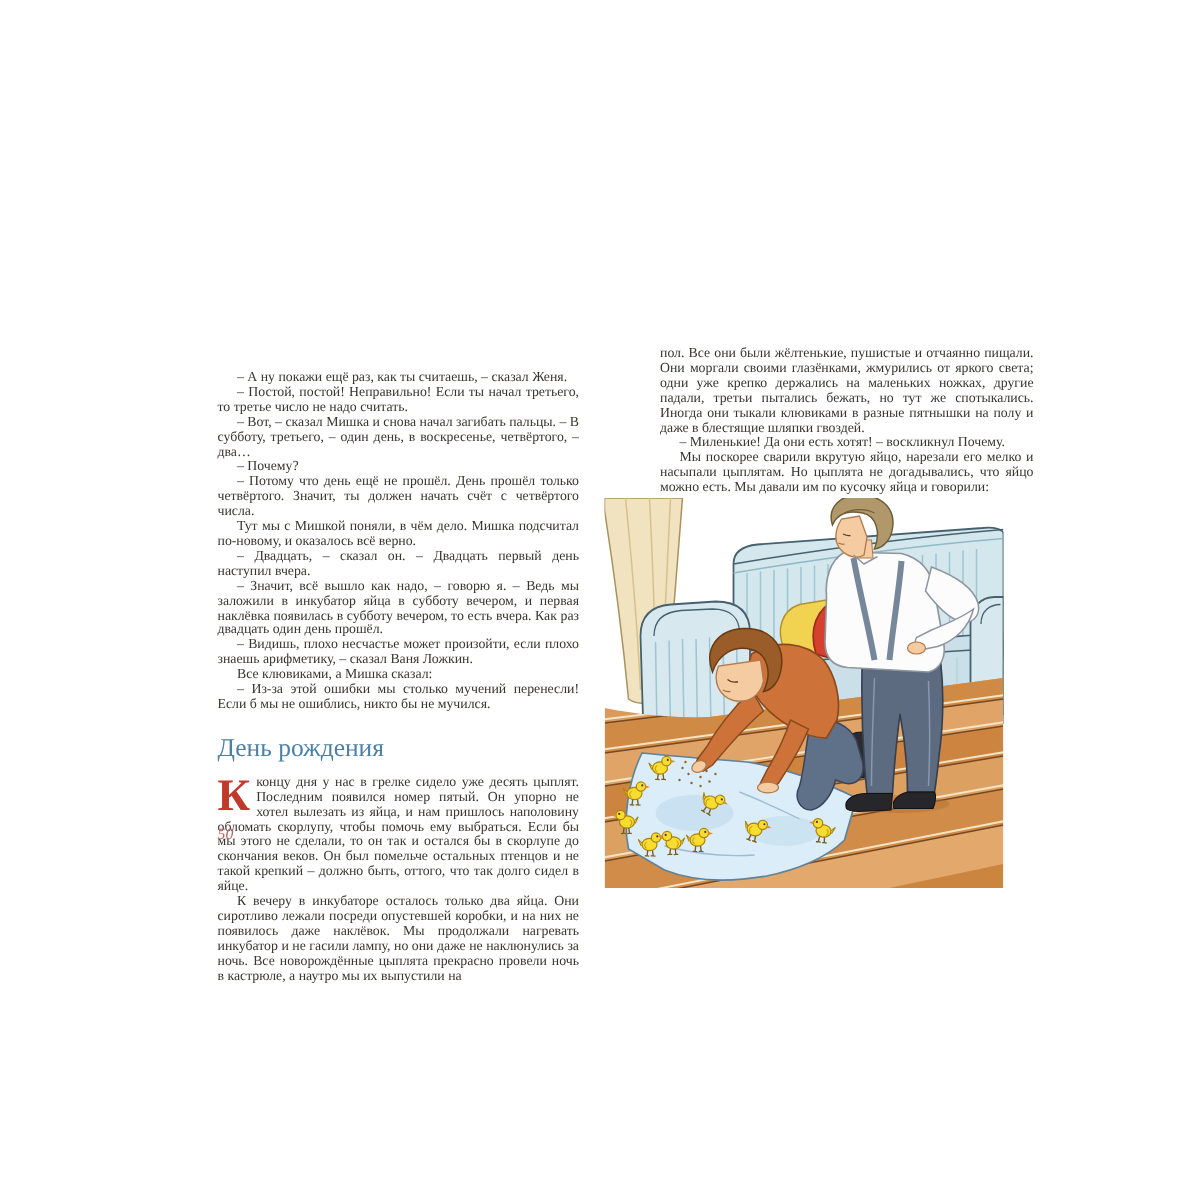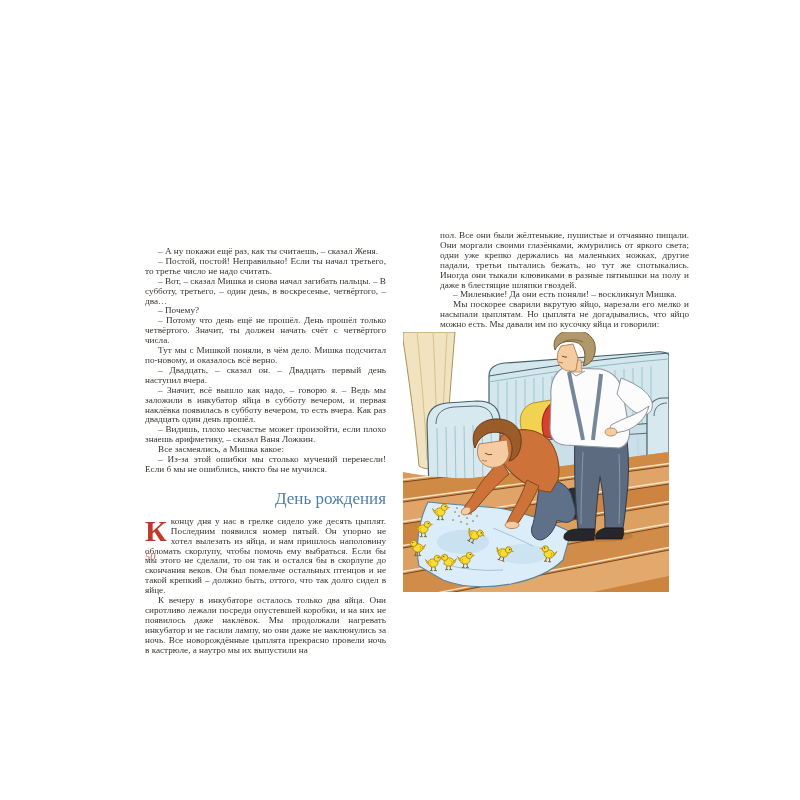--- a/index.html
+++ b/index.html
@@ -12,21 +12,21 @@
     position:absolute;
     font-size:9.2px;line-height:9.9px;color:#38342f;
     text-align:justify;
   }
   #left-col{left:145px;top:231px;width:241px;margin-top:16px;}
   #right-col{left:440px;top:231px;width:249px;}
   .page-col p{margin:0;text-indent:13px;}
   .page-col p.noindent{text-indent:0;}
   h2.chapter{
     font-size:17px;line-height:19px;font-weight:normal;
-    color:#4d80a9;margin:14px 0 9px 0;text-align:right;text-indent:0;
+    color:#4d80a9;margin:14px 0 9px 0;text-align:left;text-indent:0;
   }
   p.opening{text-indent:0;}
   .dropcap{
     float:left;
     font-size:30px;line-height:25px;
     font-weight:bold;color:#c03a2c;
     padding:1px 4px 0 0;
   }
   #page-number{
     position:absolute;left:145px;top:551px;
@@ -42,32 +42,32 @@
 <div id="left-col" class="page-col">
   <p>– А ну покажи ещё раз, как ты считаешь, – сказал Женя.</p>
   <p>– Постой, постой! Неправильно! Если ты начал третьего, то третье число не надо считать.</p>
   <p>– Вот, – сказал Мишка и снова начал загибать пальцы. – В субботу, третьего, – один день, в воскресенье, четвёртого, – два…</p>
   <p>– Почему?</p>
   <p>– Потому что день ещё не прошёл. День прошёл только четвёртого. Значит, ты должен начать счёт с четвёртого числа.</p>
   <p>Тут мы с Мишкой поняли, в чём дело. Мишка подсчитал по-новому, и оказалось всё верно.</p>
   <p>– Двадцать, – сказал он. – Двадцать первый день наступил вчера.</p>
   <p>– Значит, всё вышло как надо, – говорю я. – Ведь мы заложили в инкубатор яйца в субботу вечером, и первая наклёвка появилась в субботу вечером, то есть вчера. Как раз двадцать один день прошёл.</p>
   <p>– Видишь, плохо несчастье может произойти, если плохо знаешь арифметику, – сказал Ваня Ложкин.</p>
-  <p>Все засмеялись, а Мишка какое:</p>
+  <p>Все клювиками, а Мишка сказал:</p>
   <p>– Из-за этой ошибки мы столько мучений перенесли! Если б мы не ошиблись, никто бы не мучился.</p>
   <h2 class="chapter">День рождения</h2>
   <p class="opening"><span class="dropcap">К</span><span>концу дня у нас в грелке сидело уже десять цыплят. Последним появился номер пятый. Он упорно не хотел вылезать из яйца, и нам пришлось наполовину обломать скорлупу, чтобы помочь ему выбраться. Если бы мы этого не сделали, то он так и остался бы в скорлупе до скончания веков. Он был помельче остальных птенцов и не такой крепкий – должно быть, оттого, что так долго сидел в яйце.</span></p>
   <p>К вечеру в инкубаторе осталось только два яйца. Они сиротливо лежали посреди опустевшей коробки, и на них не появилось даже наклёвок. Мы продолжали нагревать инкубатор и не гасили лампу, но они даже не наклюнулись за ночь. Все новорождённые цыплята прекрасно провели ночь в кастрюле, а наутро мы их выпустили на</p>
 </div>
 
 <div id="page-number">50</div>
 
 <div id="right-col" class="page-col">
   <p class="noindent">пол. Все они были жёлтенькие, пушистые и отчаянно пищали. Они моргали своими глазёнками, жмурились от яркого света; одни уже крепко держались на маленьких ножках, другие падали, третьи пытались бежать, но тут же спотыкались. Иногда они тыкали клювиками в разные пятнышки на полу и даже в блестящие шляпки гвоздей.</p>
-  <p>– Миленькие! Да они есть поняли! – воскликнул Мишка.</p>
+  <p>– Миленькие! Да они есть хотят! – воскликнул Почему.</p>
   <p>Мы поскорее сварили вкрутую яйцо, нарезали его мелко и насыпали цыплятам. Но цыплята не догадывались, что яйцо можно есть. Мы давали им по кусочку яйца и говорили:</p>
 </div>
 
 <div id="illustration">
 <svg viewBox="0 0 266 260" width="266" height="260" xmlns="http://www.w3.org/2000/svg">
   <defs>
     <clipPath id="floorClip">
       <path d="M0,140 C25,145 52,147 70,146 L266,120 L266,260 L0,260 Z"></path>
     </clipPath>
     <g id="chick">

